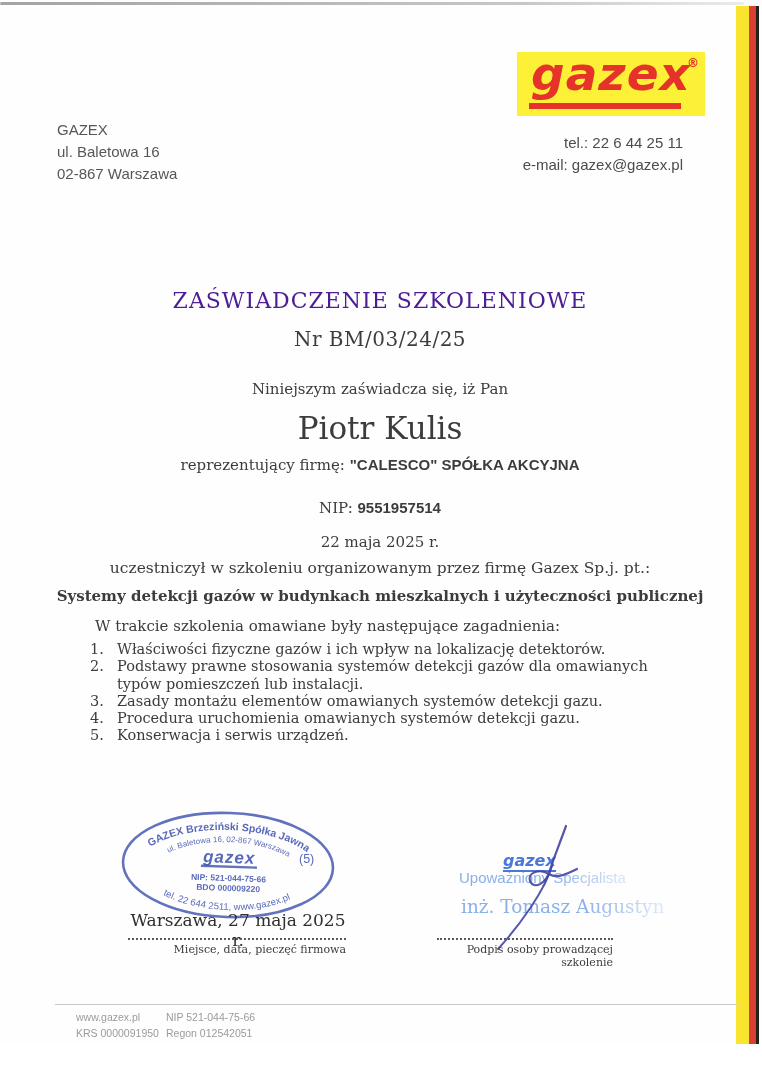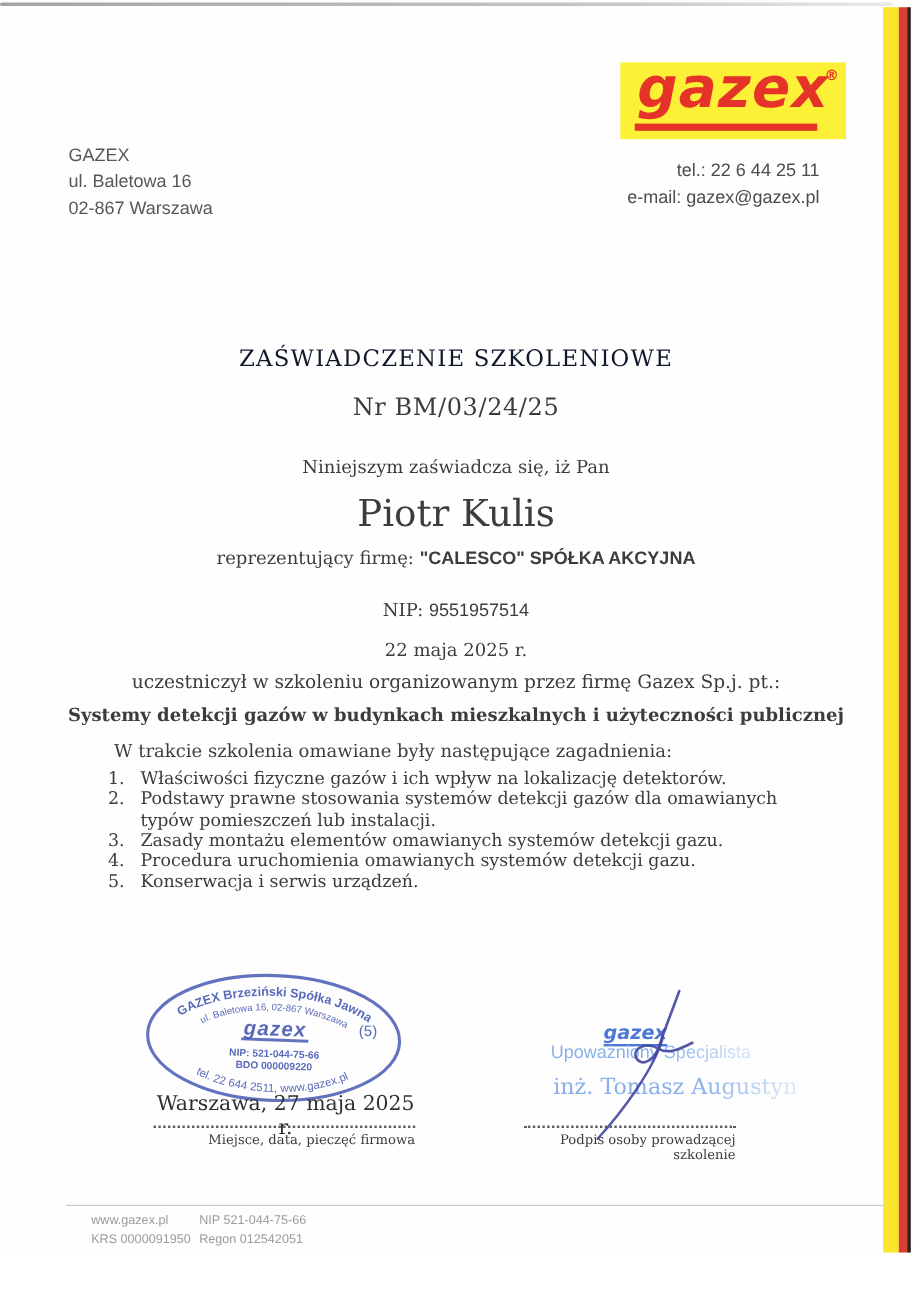--- a/index.html
+++ b/index.html
@@ -22,28 +22,28 @@
   .logo-underline{position:absolute;left:12px;bottom:7px;width:152px;height:6px;background:#e5332a;}
   .logo-reg{position:absolute;right:6px;top:4px;font-family:"DejaVu Sans",sans-serif;
             font-size:12px;color:#e5332a;font-weight:bold;}
 
   
   .addr{position:absolute;left:57px;top:119px;font-size:15px;line-height:22px;color:#57575a;}
   .contact{position:absolute;right:79px;top:132px;font-size:15px;line-height:22px;color:#4c4c4e;text-align:right;}
 
   
   .center-col{position:absolute;left:10px;width:740px;text-align:center;}
-  .cert-title{top:288px;font-size:19px;letter-spacing:1px;color:#0f172a;}
+  .cert-title{top:288px;font-size:22px;letter-spacing:1px;color:#4c1d95;}
   .cert-number{top:327px;font-size:20px;letter-spacing:.5px;}
   .cert-intro{top:380px;font-size:15px;}
   .cert-person{top:410px;font-size:31px;}
   .cert-company{top:456px;font-size:15px;}
   .cert-company .company-name{font-family:"Liberation Sans","DejaVu Sans",sans-serif;font-weight:600;font-size:15px;}
   .cert-nip{top:499px;font-size:15px;}
-  .cert-nip .nip-number{font-family:"Liberation Sans","DejaVu Sans",sans-serif;font-weight:400;}
+  .cert-nip .nip-number{font-family:"Liberation Sans","DejaVu Sans",sans-serif;font-weight:700;}
   .cert-date{top:533px;font-size:15px;}
   .cert-part{top:559px;font-size:15.5px;}
   .cert-training{top:587px;font-size:15px;font-weight:bold;}
 
   .topics-intro{position:absolute;left:95px;top:617px;font-size:15px;}
   .topics{position:absolute;left:90px;top:641px;width:600px;}
   .topic-row{display:flex;font-size:14.5px;line-height:17.3px;}
   .topic-row .num{width:27px;flex:0 0 27px;}
   .topic-row .txt{width:566px;}
 

